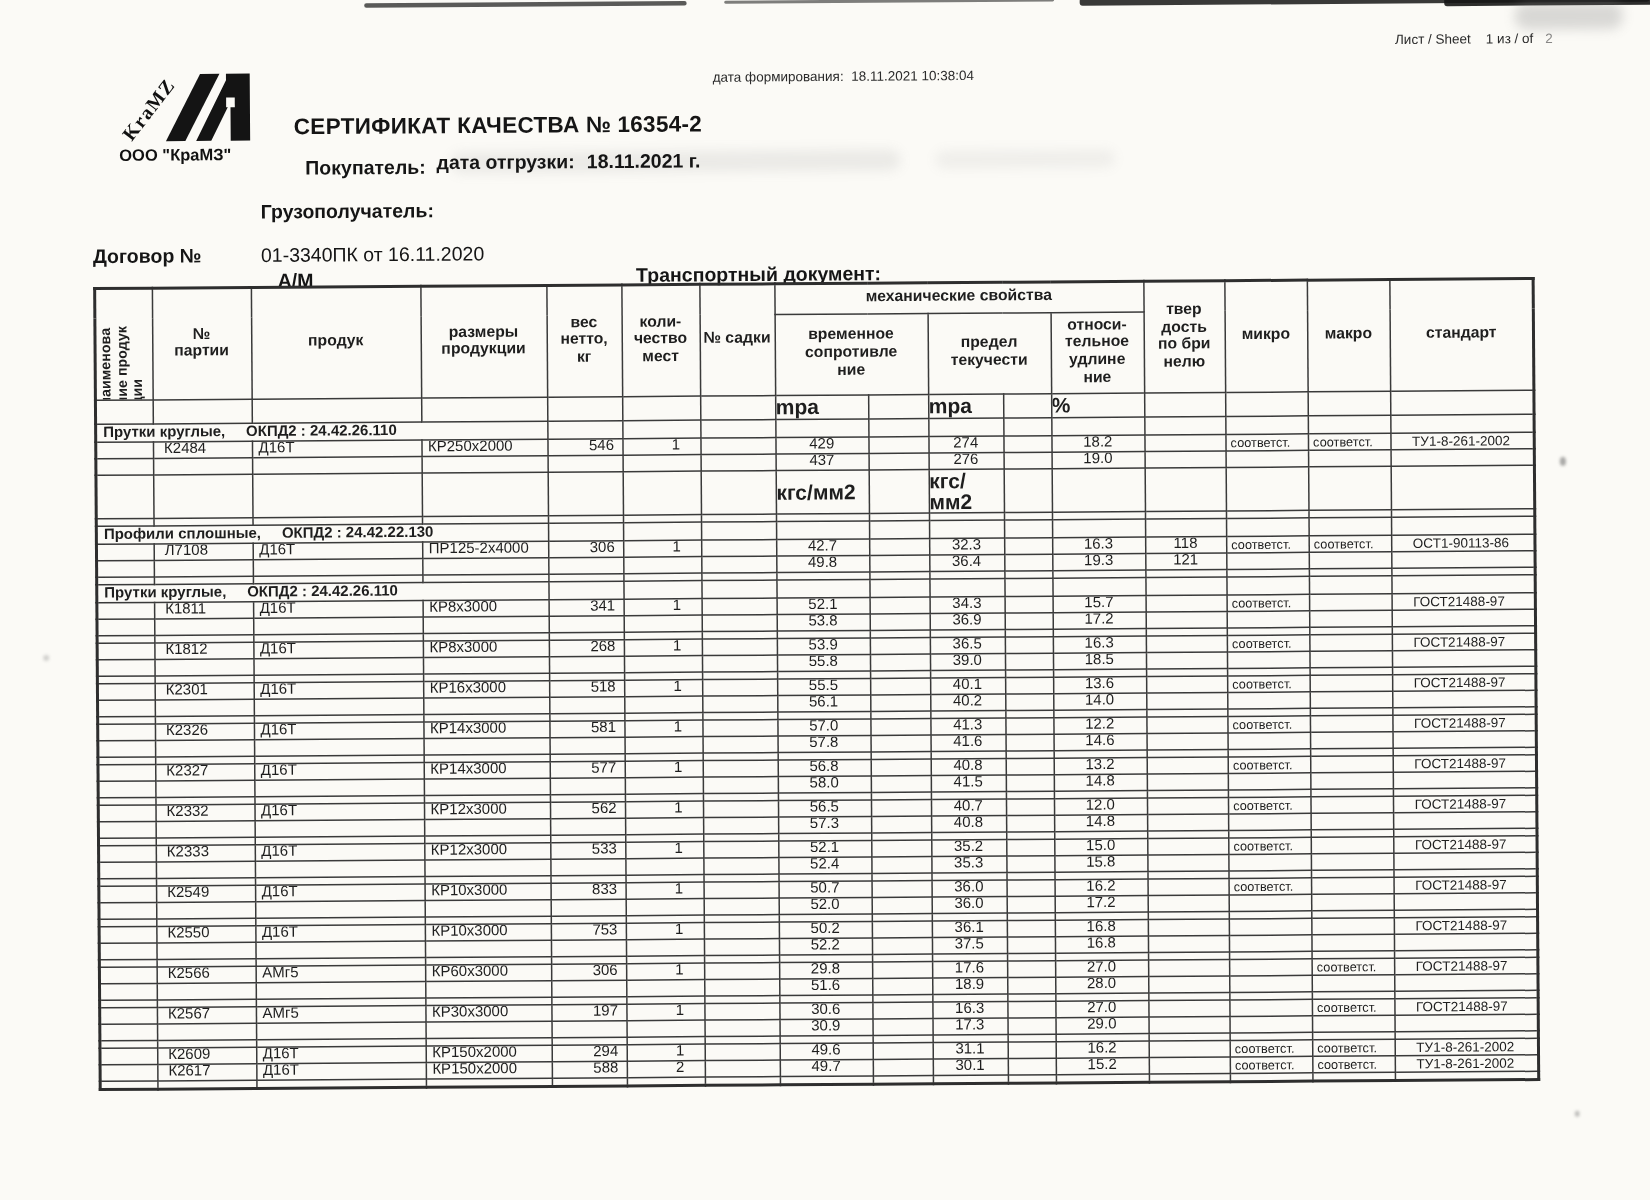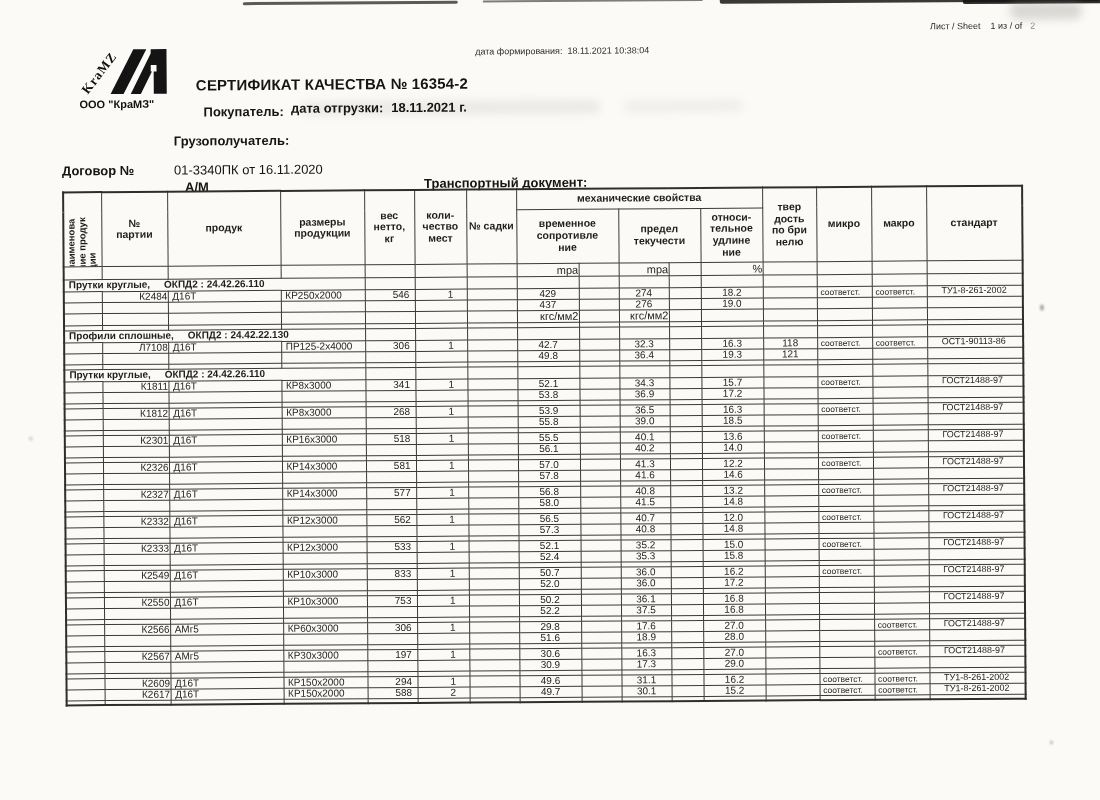--- a/index.html
+++ b/index.html
@@ -31,23 +31,23 @@
 
   
   table{position:absolute;left:63px;top:188px;width:959px;border-collapse:collapse;table-layout:fixed;}
   table{border:2px solid #2e2e2e;}
   th,td{border:1px solid #3a3a3a;padding:0;vertical-align:middle;overflow:hidden;font-size:10px;line-height:1;}
   thead th{font-weight:bold;font-size:10.5px;line-height:1.12;white-space:pre-line;text-align:center;vertical-align:middle;}
   tr.h1{height:20px;} tr.h2{height:54px;} tr.h3{height:12px;}
   tr.r{height:11px;} tr.sp{height:5px;} tr.sec{height:12px;}
   .name-col{position:relative;}
   .vtext{position:absolute;left:50%;top:50%;width:82px;transform:translate(-50%,-50%) rotate(-90deg);font-size:9.5px;font-weight:bold;line-height:1.12;white-space:pre-line;text-align:left;}
-  .unit{font-size:11px;font-weight:normal;text-align:right;}
+  .unit{font-size:14px;font-weight:bold;text-align:left;}
   .secCell{font-weight:bold;text-align:left;padding-left:4px;white-space:pre;font-size:10px;}
-  .batch{text-align:right;padding-left:7px;}
+  .batch{text-align:left;padding-left:7px;}
   .alloy{text-align:left;padding-left:4px;}
   .size{text-align:left;padding-left:4px;}
   .num{text-align:right;padding-right:5px;}
   .num2{text-align:right;padding-right:13px;}
   .val{text-align:center;}
   .conf{font-size:8.5px;text-align:left;padding-left:3px;}
   .std{font-size:9px;text-align:left;padding-left:14px;}
 </style>
 </head>
 <body>

